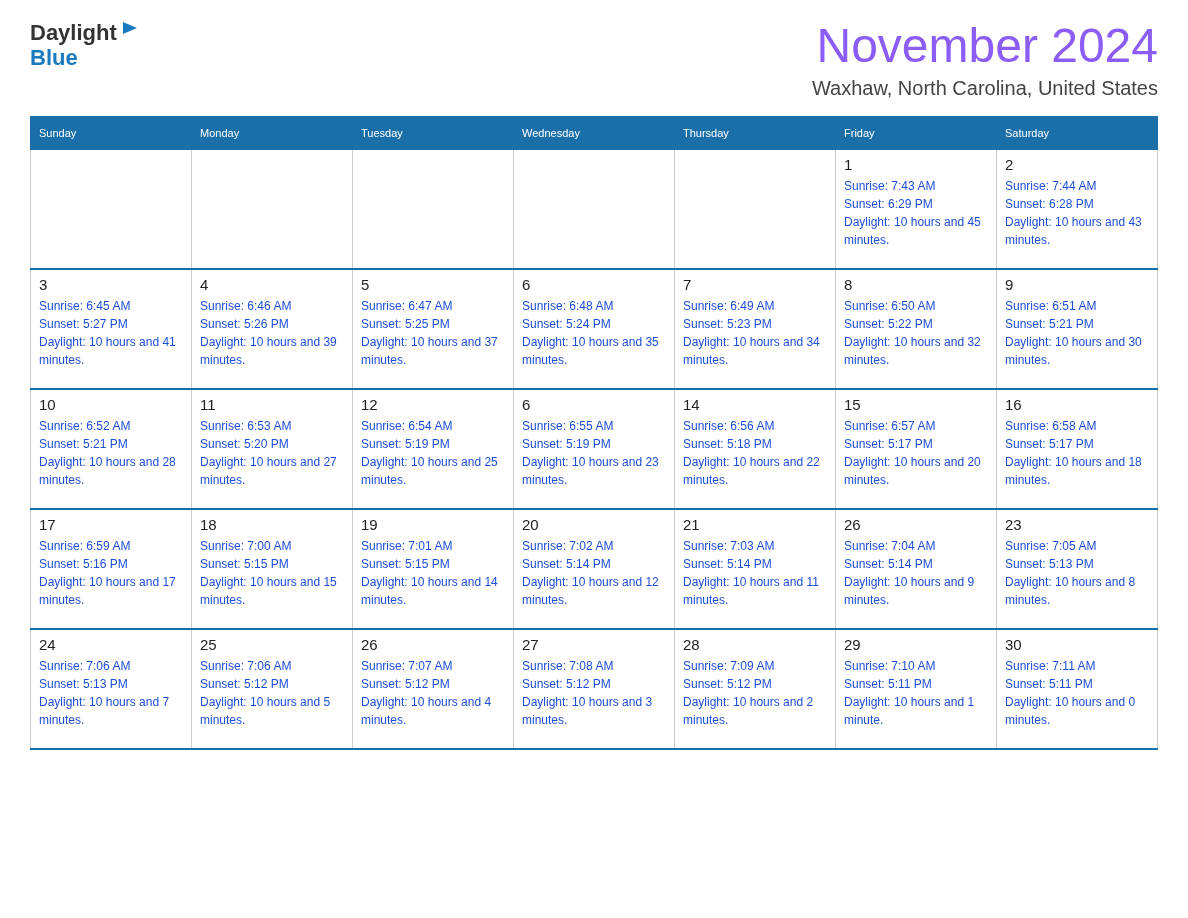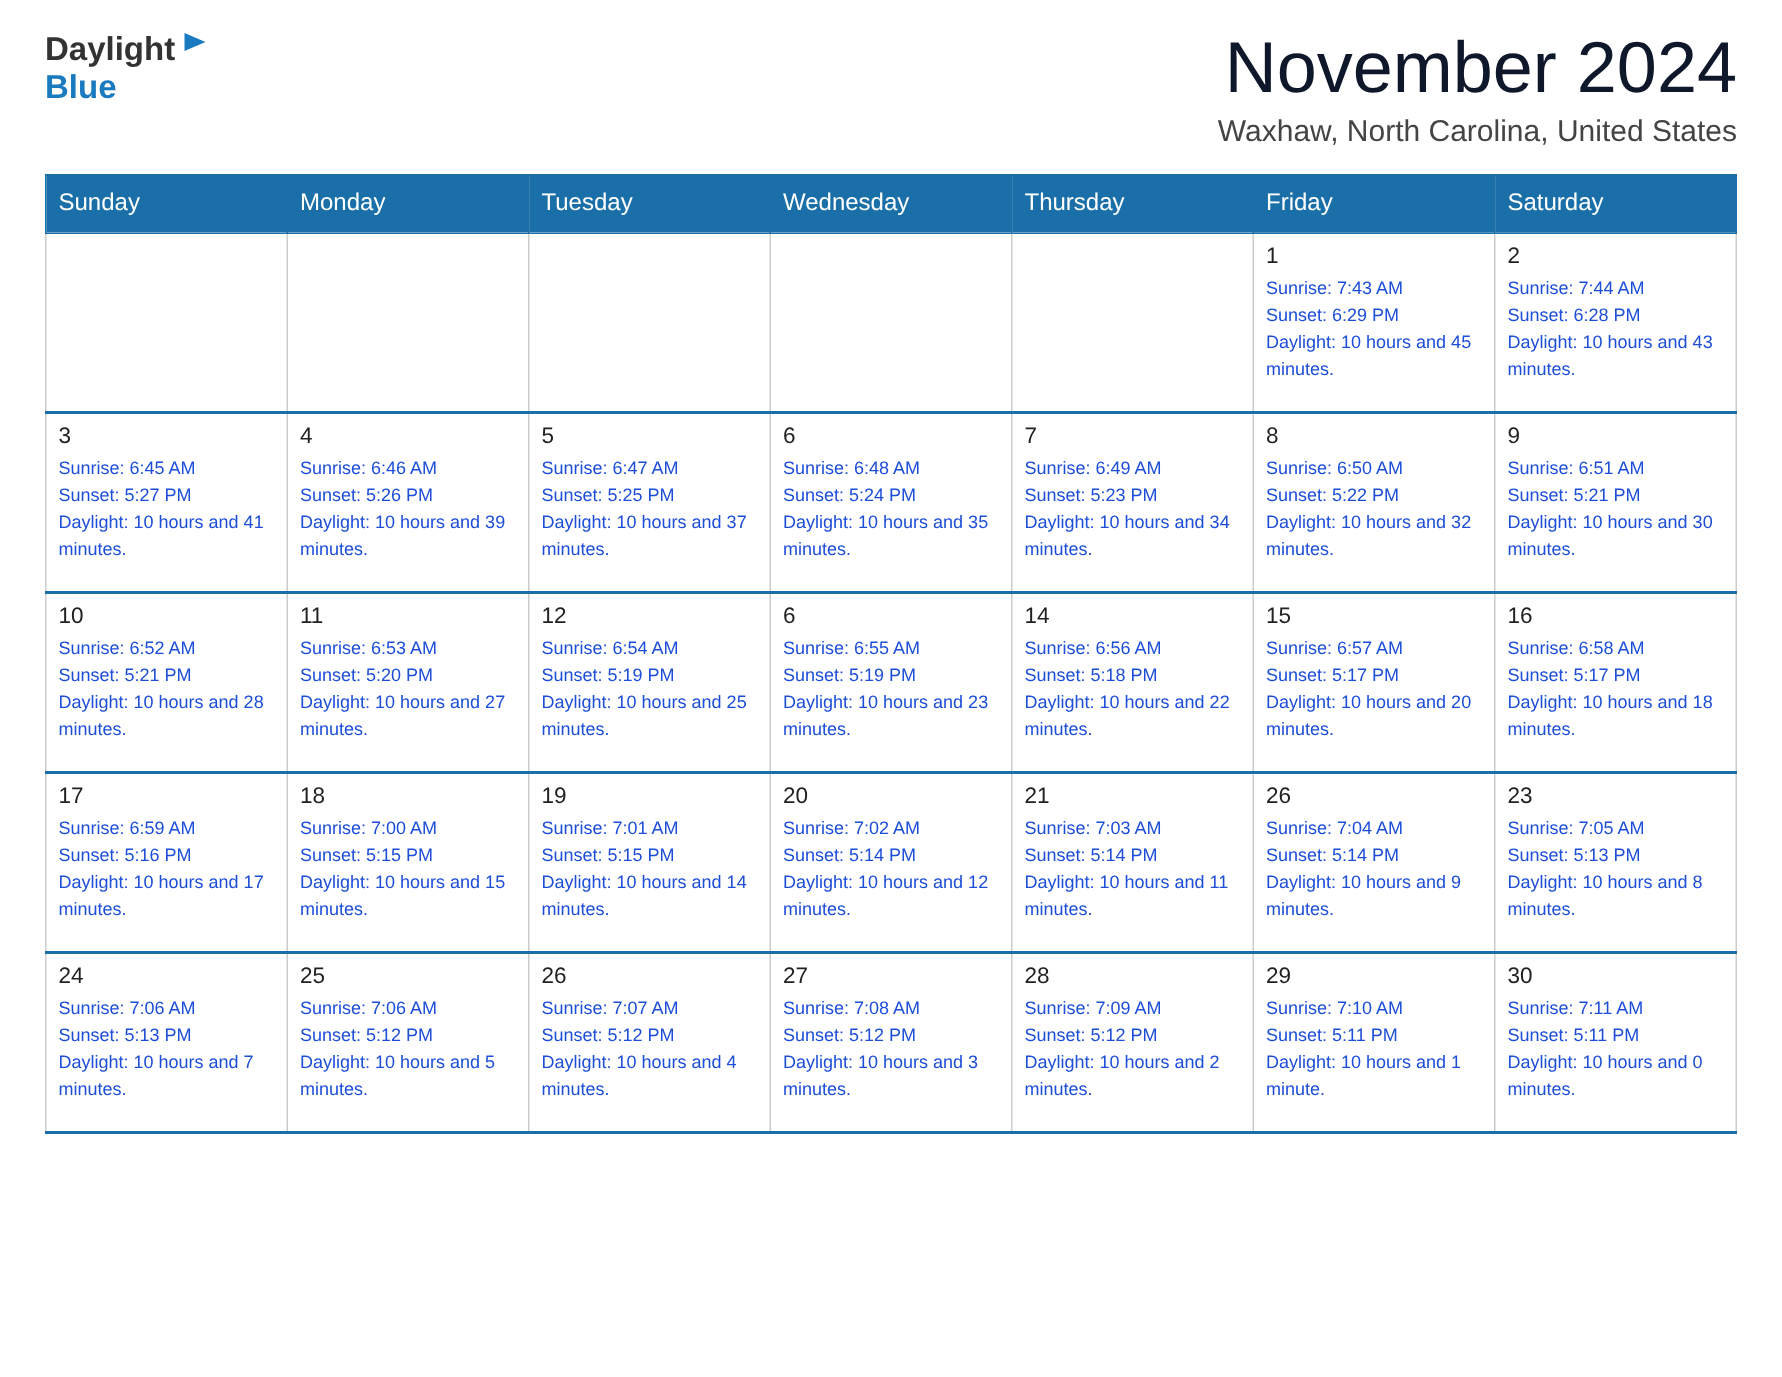--- a/index.html
+++ b/index.html
@@ -37,39 +37,39 @@
       height: 22px;
       margin-left: 2px;
       margin-top: -4px;
     }
     .title-area {
       text-align: right;
     }
     .month-title {
       font-size: 48px;
       font-weight: normal;
-      color: #0f172a;
+      color: #8b5cf6;
       line-height: 1.1;
     }
     .location-subtitle {
       font-size: 20px;
       color: #444;
       margin-top: 4px;
       margin-left: 34px;
     }
     .calendar-table {
       width: 100%;
       border-collapse: collapse;
       table-layout: fixed;
     }
     .calendar-table thead tr th {
       background-color: #1a6fa8;
       color: #fff;
       padding: 10px 8px;
-      font-size: 16px;
+      font-size: 11px;
       font-weight: normal;
       border: 1px solid #1a6fa8;
       text-align: left;
     }
     .calendar-table tbody tr td {
       border: 1px solid #ccc;
       vertical-align: top;
       padding: 6px 8px;
       font-size: 12.5px;
       color: #222;

